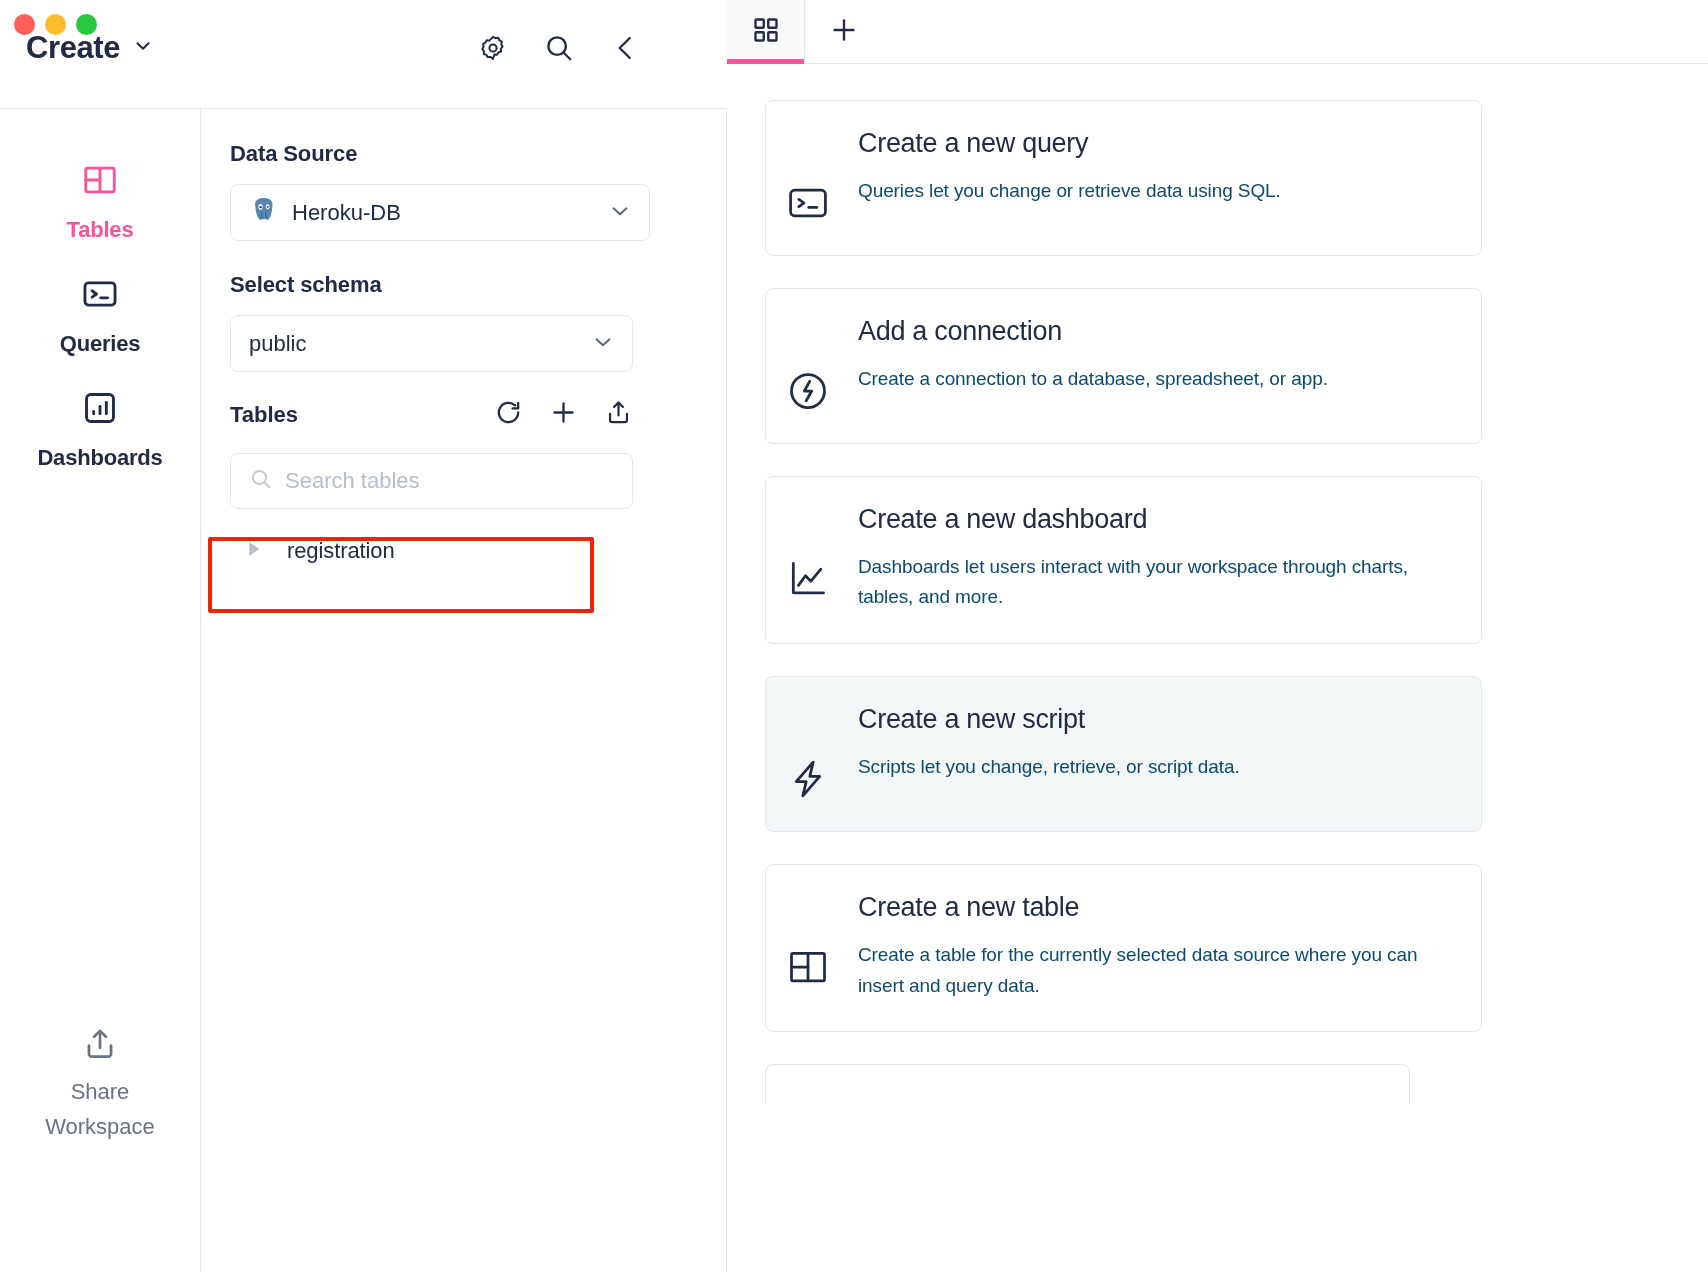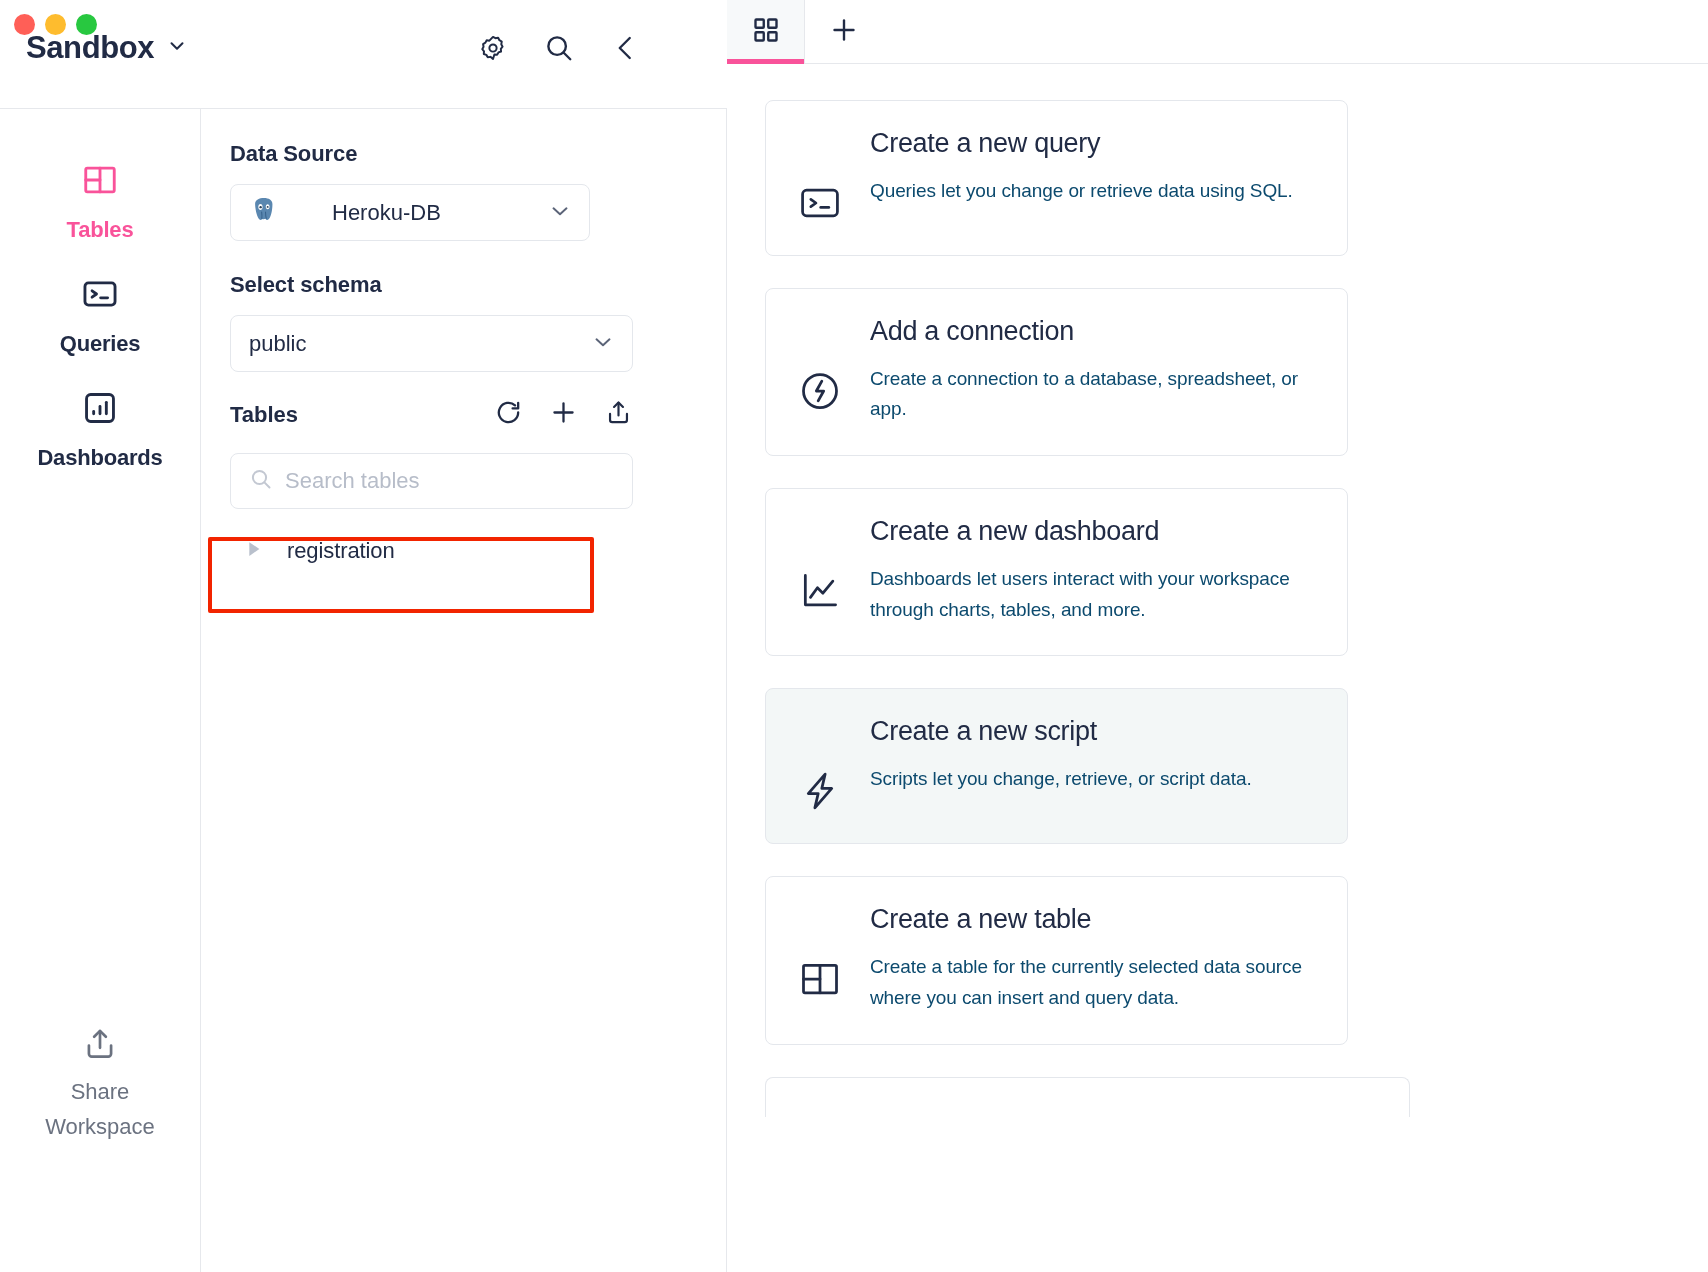--- a/index.html
+++ b/index.html
@@ -167,21 +167,21 @@
   .select-box .sel-val {
     font-size: 22px;
     color: #212b45;
     flex: 1;
     white-space: nowrap;
     overflow: hidden;
     text-overflow: ellipsis;
   }
   .select-box .chev { color: #5b6478; display: block; }
 
-  .ds-box { width: 360px; margin-bottom: 31px; gap: 40px; }
+  .ds-box { width: 420px; margin-bottom: 31px; }
   .schema-box { width: 403px; margin-bottom: 26px; }
 
   .tables-head {
     display: flex;
     align-items: center;
     margin-bottom: 22px;
     width: 403px;
   }
   .tables-head .th-title {
     font-size: 22px;
@@ -294,27 +294,27 @@
   }
 
   .main-scroll {
     flex: 1;
     overflow: hidden;
     padding: 36px 0 0 0;
     background: #ffffff;
   }
 
   .card {
-    width: 583px;
+    width: 717px;
     margin-left: 38px;
     margin-bottom: 32px;
     border: 1px solid #e4e7ec;
     border-radius: 8px;
     background: #ffffff;
-    padding: 28px 34px 30px 28px;
+    padding: 28px 34px 30px 16px;
     display: flex;
     align-items: flex-start;
     cursor: pointer;
   }
   .card.hovered { background: #f3f7f7; }
 
   .card-icon {
     width: 52px;
     min-width: 52px;
     display: flex;
@@ -355,21 +355,21 @@
   <div class="left-col">
 
     <div class="titlebar">
       <div class="traffic">
         <div class="dot red"></div>
         <div class="dot yellow"></div>
         <div class="dot green"></div>
       </div>
 
       <div class="ws-title">
-        <span class="name">Sandbox</span>
+        <span class="name">Create</span>
         <span class="chev-small">
           <svg width="22" height="22" viewBox="0 0 24 24" fill="none" stroke="currentColor" stroke-width="2.2" stroke-linecap="round" stroke-linejoin="round">
               <polyline points="6 9 12 15 18 9"></polyline>
             </svg>
         </span>
       </div>
 
       <div class="titlebar-actions">
         <span class="ticon">
           <svg width="28" height="28" viewBox="0 0 24 24" fill="none" stroke="currentColor" stroke-width="1.7" stroke-linecap="round" stroke-linejoin="round">

